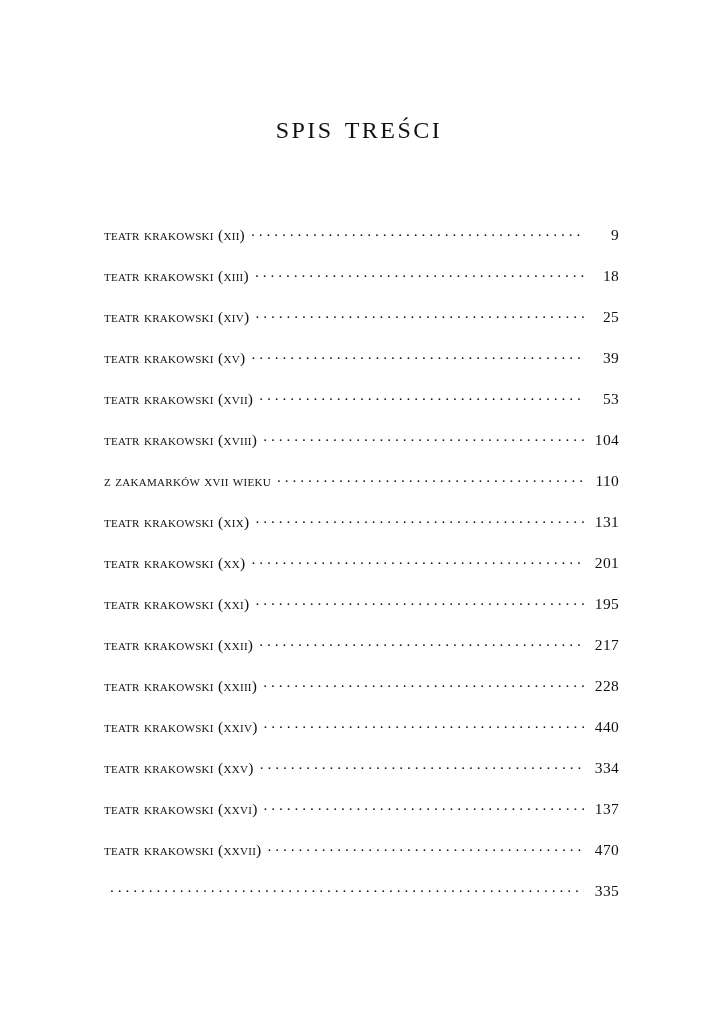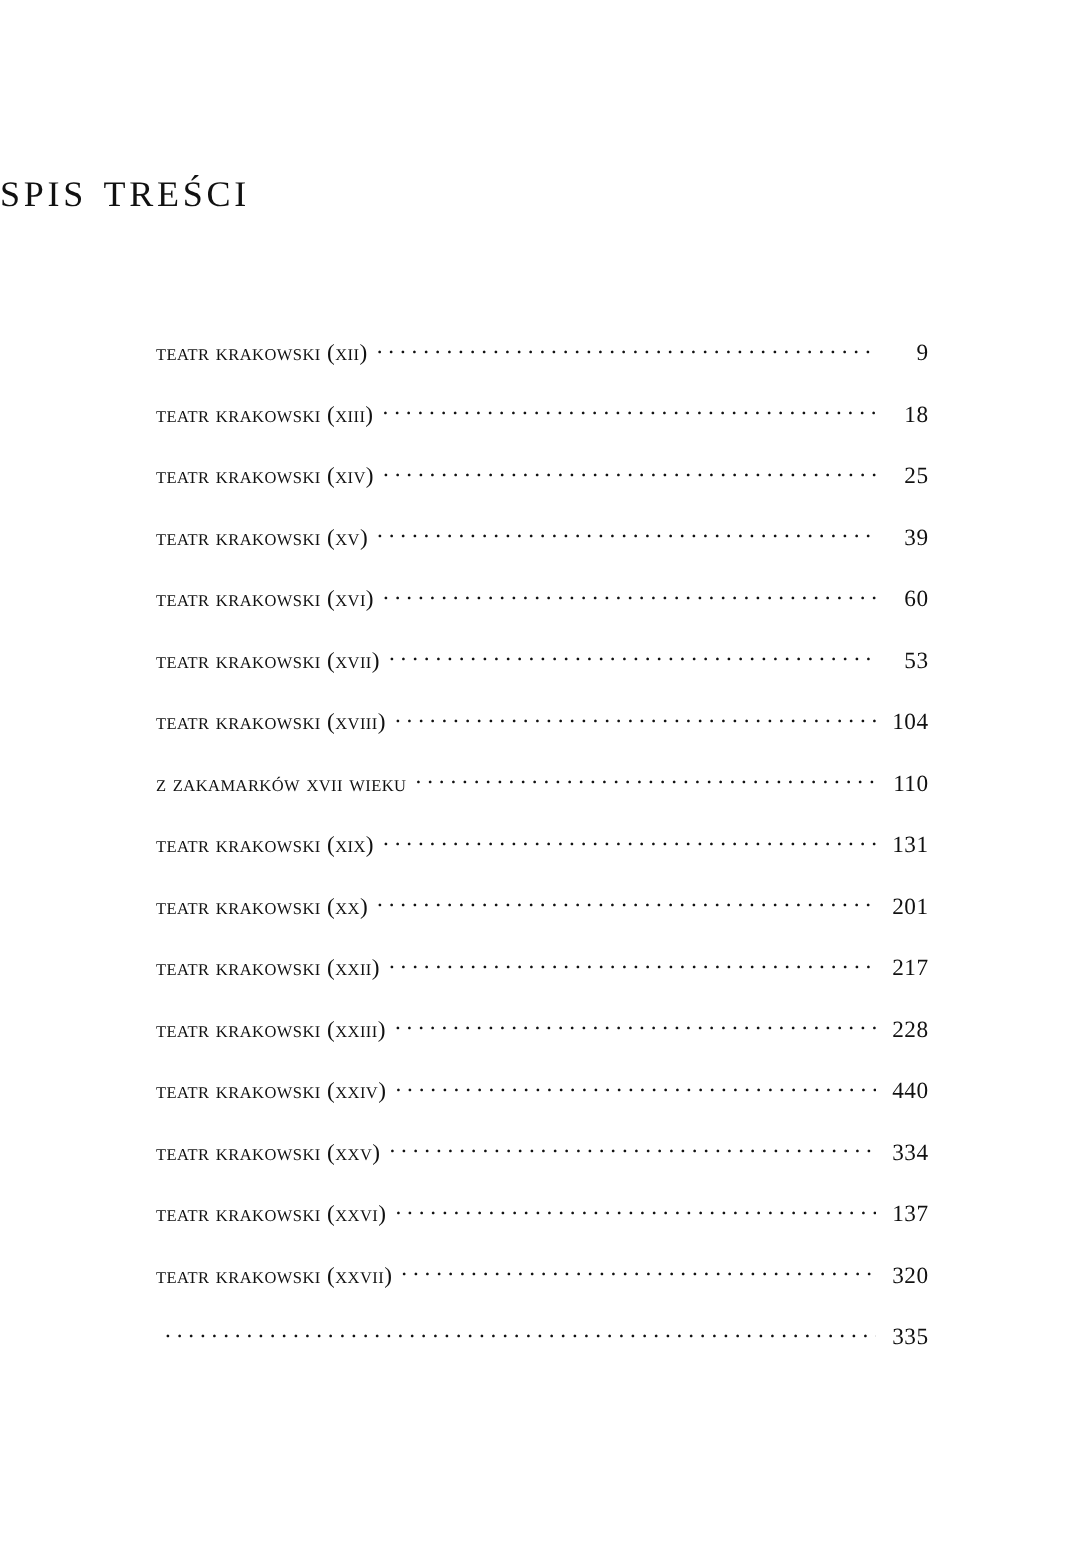--- a/index.html
+++ b/index.html
@@ -18,20 +18,21 @@
     position: relative;
     width: 718px;
     height: 1030px;
     box-sizing: border-box;
   }
   .toc-title {
     position: absolute;
     top: 108px;
     left: 0;
     width: 718px;
+    text-align: center;
     font-family: "Liberation Serif", serif;
     font-size: 34px;
     letter-spacing: 2.5px;
     font-variant: small-caps;
     text-transform: lowercase;
     font-weight: 400;
     color: #111111;
   }
   .toc-title::first-letter {
     font-size: 34px;
@@ -105,25 +106,20 @@
         <span class="entry-label">Teatr krakowski (XIV)</span>
         <span class="entry-dots"></span>
         <span class="entry-page">25</span>
       </div>
       <div class="toc-entry">
         <span class="entry-label">Teatr krakowski (XV)</span>
         <span class="entry-dots"></span>
         <span class="entry-page">39</span>
       </div>
       <div class="toc-entry">
-        <span class="entry-label">Teatr krakowski (XVI)</span>
-        <span class="entry-dots"></span>
-        <span class="entry-page">60</span>
-      </div>
-      <div class="toc-entry">
         <span class="entry-label">Teatr krakowski (XVII)</span>
         <span class="entry-dots"></span>
         <span class="entry-page">53</span>
       </div>
       <div class="toc-entry">
         <span class="entry-label">Teatr krakowski (XVIII)</span>
         <span class="entry-dots"></span>
         <span class="entry-page">104</span>
       </div>
       <div class="toc-entry">
@@ -133,20 +129,25 @@
       </div>
       <div class="toc-entry">
         <span class="entry-label">Teatr krakowski (XIX)</span>
         <span class="entry-dots"></span>
         <span class="entry-page">131</span>
       </div>
       <div class="toc-entry">
         <span class="entry-label">Teatr krakowski (XX)</span>
         <span class="entry-dots"></span>
         <span class="entry-page">201</span>
+      </div>
+      <div class="toc-entry">
+        <span class="entry-label">Teatr krakowski (XXI)</span>
+        <span class="entry-dots"></span>
+        <span class="entry-page">195</span>
       </div>
       <div class="toc-entry">
         <span class="entry-label">Teatr krakowski (XXII)</span>
         <span class="entry-dots"></span>
         <span class="entry-page">217</span>
       </div>
       <div class="toc-entry">
         <span class="entry-label">Teatr krakowski (XXIII)</span>
         <span class="entry-dots"></span>
         <span class="entry-page">228</span>
@@ -162,21 +163,21 @@
         <span class="entry-page">334</span>
       </div>
       <div class="toc-entry">
         <span class="entry-label">Teatr krakowski (XXVI)</span>
         <span class="entry-dots"></span>
         <span class="entry-page">137</span>
       </div>
       <div class="toc-entry">
         <span class="entry-label">Teatr krakowski (XXVII)</span>
         <span class="entry-dots"></span>
-        <span class="entry-page">320</span>
+        <span class="entry-page">470</span>
       </div>
       <div class="toc-entry">
         <span class="entry-dots"></span>
         <span class="entry-page">335</span>
       </div>
     </div>
 
 </div>
 
 </body></html>

